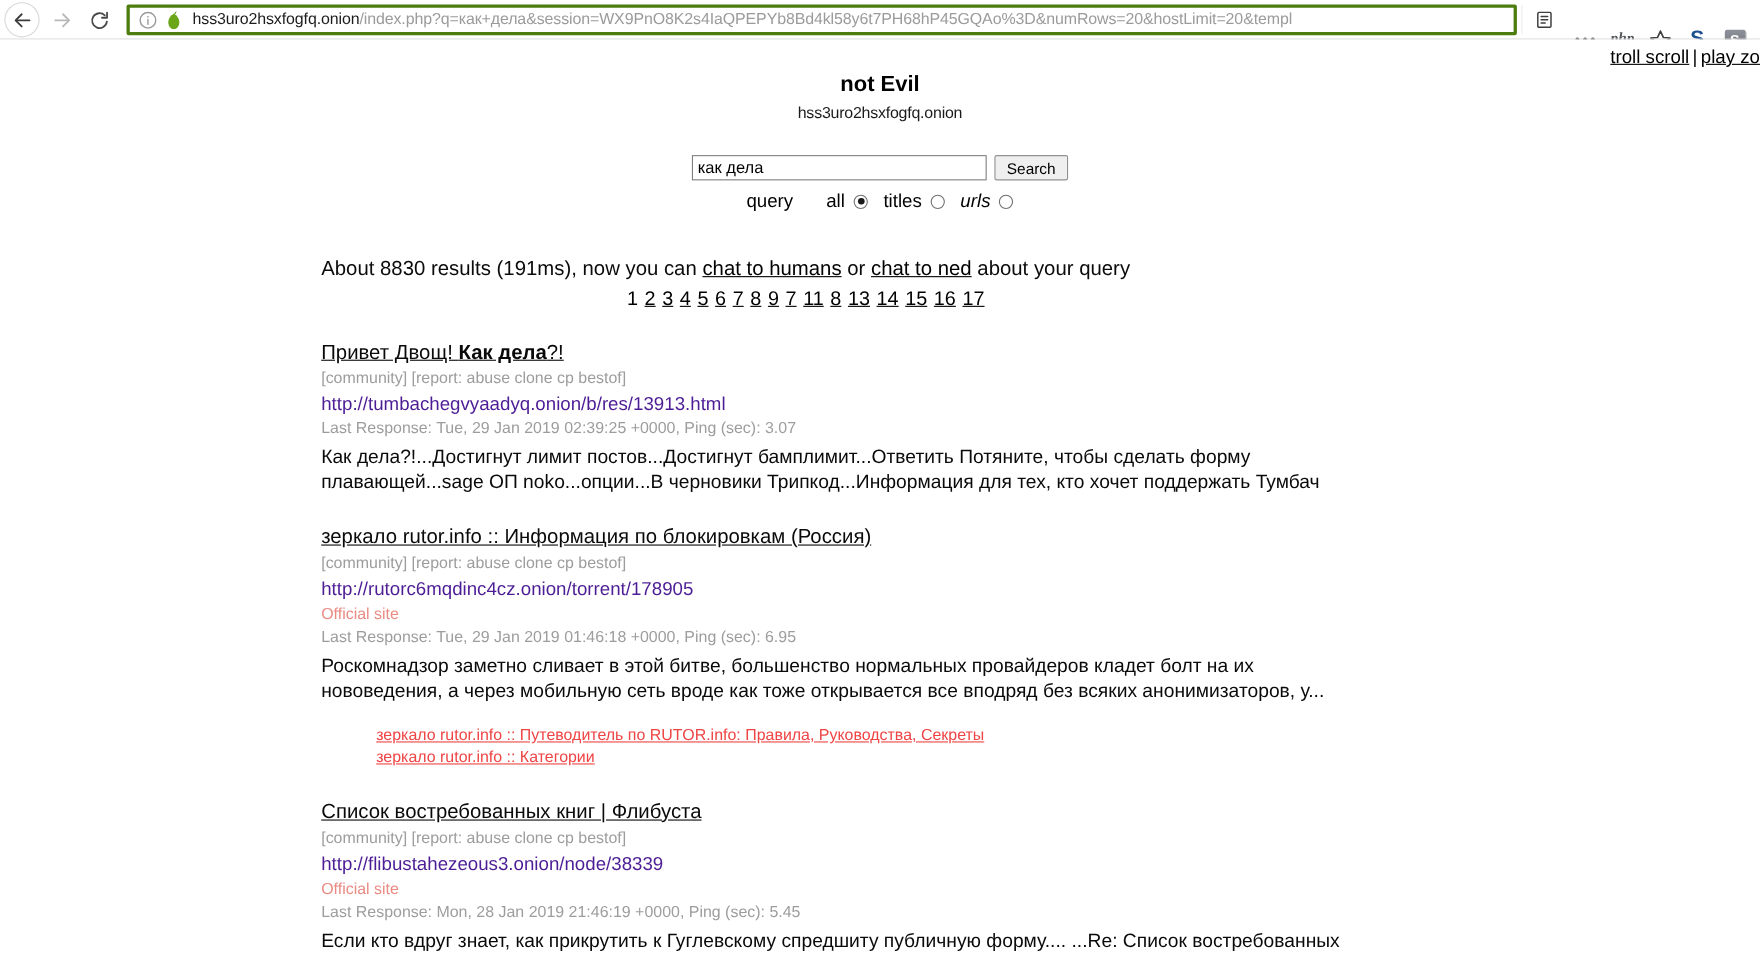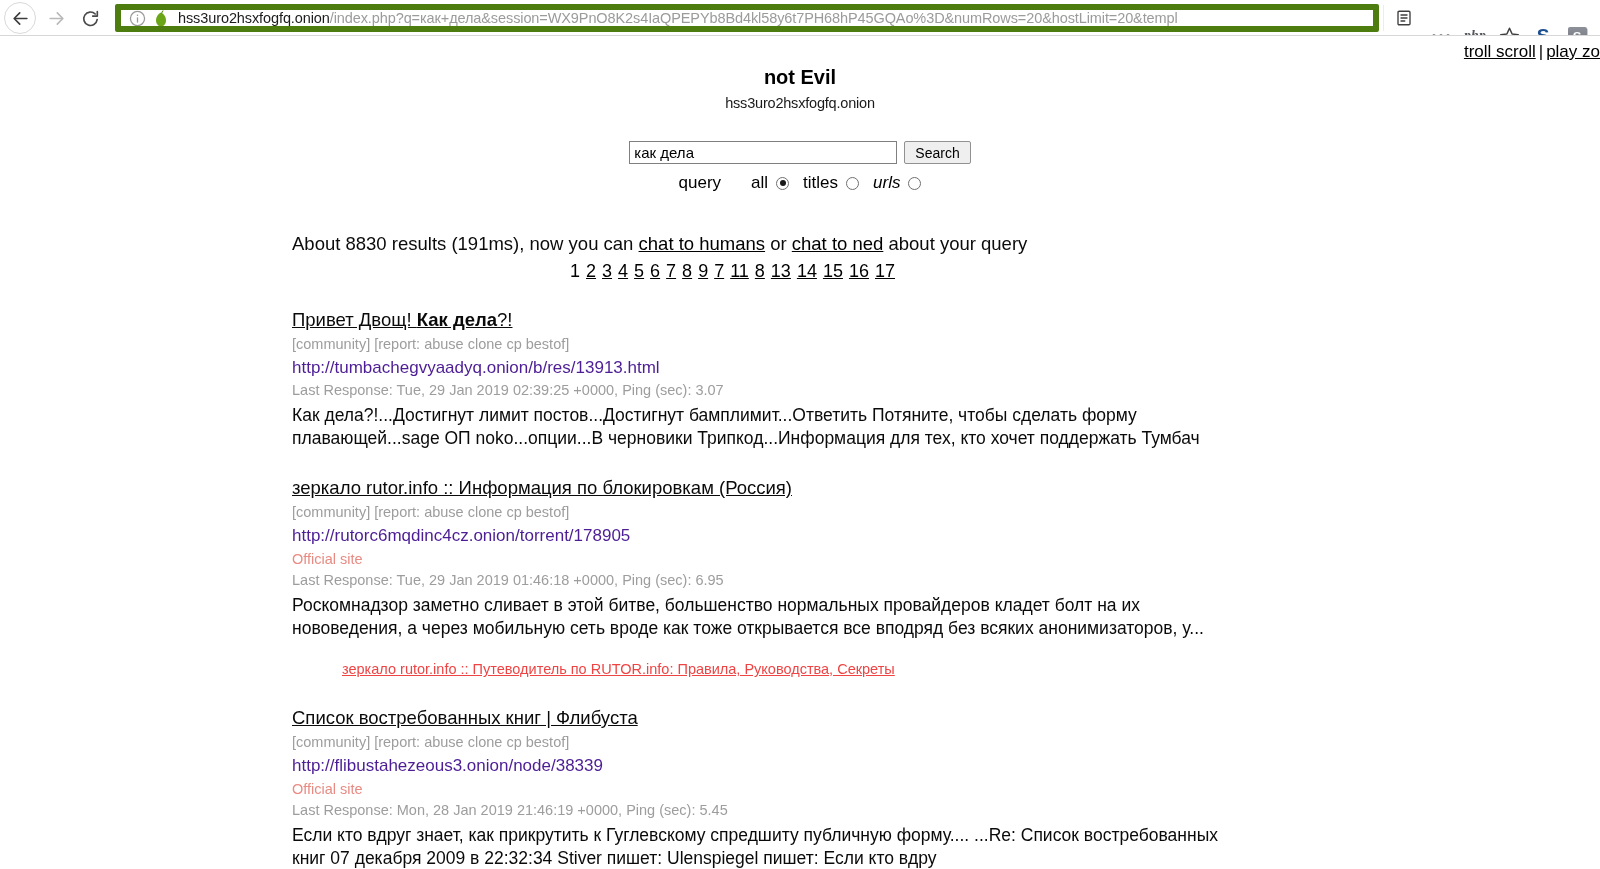--- a/index.html
+++ b/index.html
@@ -40,21 +40,21 @@
     height: 30px;
     margin-right: 3px;
   }
   .nav-btn svg { display: block; }
 
   .url-field {
     flex: 1 1 auto;
     height: 28px;
     margin-left: 8px;
     margin-right: 4px;
-    border: 6px solid #4d7c0f;
+    border: 3px solid #4d7c0f;
     border-radius: 2px;
     background: #fff;
     display: flex;
     align-items: center;
     padding: 0 8px;
     box-sizing: border-box;
     overflow: hidden;
     position: relative;
   }
   .info-icon {
@@ -423,17 +423,18 @@
     <div class="meta-line">
       <span>About 8830 results (191ms), now you can </span><a href="#">chat to humans</a><span> or </span><a href="#">chat to ned</a><span> about your query</span>
     </div>
 
     <div class="pager" id="pager"><span class="cur">1</span><a href="#">2</a><a href="#">3</a><a href="#">4</a><a href="#">5</a><a href="#">6</a><a href="#">7</a><a href="#">8</a><a href="#">9</a><a href="#">7</a><a href="#">11</a><a href="#">8</a><a href="#">13</a><a href="#">14</a><a href="#">15</a><a href="#">16</a><a href="#">17</a></div>
 
     <div id="results">
         <div class="result"><a href="#" class="r-title"><span>Привет Двощ! </span><b>Как дела</b><span>?!</span></a><div class="r-tags">[community] [report: abuse clone cp bestof]</div><div class="r-url">http://tumbachegvyaadyq.onion/b/res/13913.html</div><div class="r-resp">Last Response: Tue, 29 Jan 2019 02:39:25 +0000, Ping (sec): 3.07</div><div class="r-snippet">Как дела?!...Достигнут лимит постов...Достигнут бамплимит...Ответить Потяните, чтобы сделать форму плавающей...sage ОП noko...опции...В черновики Трипкод...Информация для тех, кто хочет поддержать Тумбач</div></div>
         <div class="result"><a href="#" class="r-title"><span>зеркало rutor.info :: Информация по блокировкам (Россия)</span></a><div class="r-tags">[community] [report: abuse clone cp bestof]</div><div class="r-url">http://rutorc6mqdinc4cz.onion/torrent/178905</div><div class="r-official">Official site</div><div class="r-resp">Last Response: Tue, 29 Jan 2019 01:46:18 +0000, Ping (sec): 6.95</div><div class="r-snippet">Роскомнадзор заметно сливает в этой битве, большенство нормальных провайдеров кладет болт на их нововедения, а через мобильную сеть вроде как тоже открывается все вподряд без всяких анонимизаторов, у...</div><div class="sublinks">
             <a href="#" class="sublink">зеркало rutor.info :: Путеводитель по RUTOR.info: Правила, Руководства, Секреты</a>
+            <a href="#" class="sublink">зеркало rutor.info :: Категории</a>
           </div></div>
         <div class="result"><a href="#" class="r-title"><span>Список востребованных книг | Флибуста</span></a><div class="r-tags">[community] [report: abuse clone cp bestof]</div><div class="r-url">http://flibustahezeous3.onion/node/38339</div><div class="r-official">Official site</div><div class="r-resp">Last Response: Mon, 28 Jan 2019 21:46:19 +0000, Ping (sec): 5.45</div><div class="r-snippet">Если кто вдруг знает, как прикрутить к Гуглевскому спредшиту публичную форму.... ...Re: Список востребованных книг  07 декабря 2009  в 22:32:34 Stiver пишет:   Ulenspiegel пишет:   Если кто вдру</div></div>
       </div>
   </div>
 </div>
 
 </body></html>

